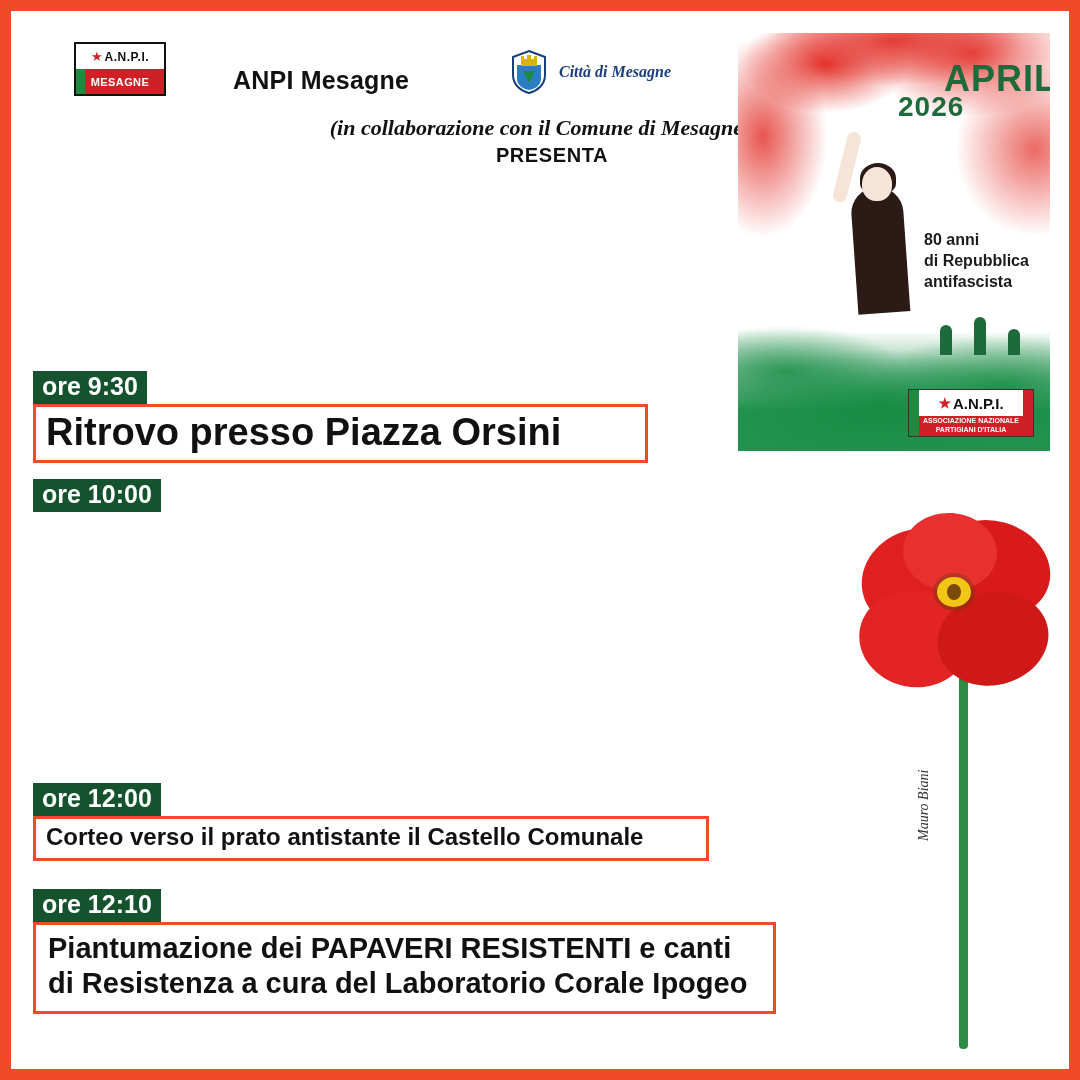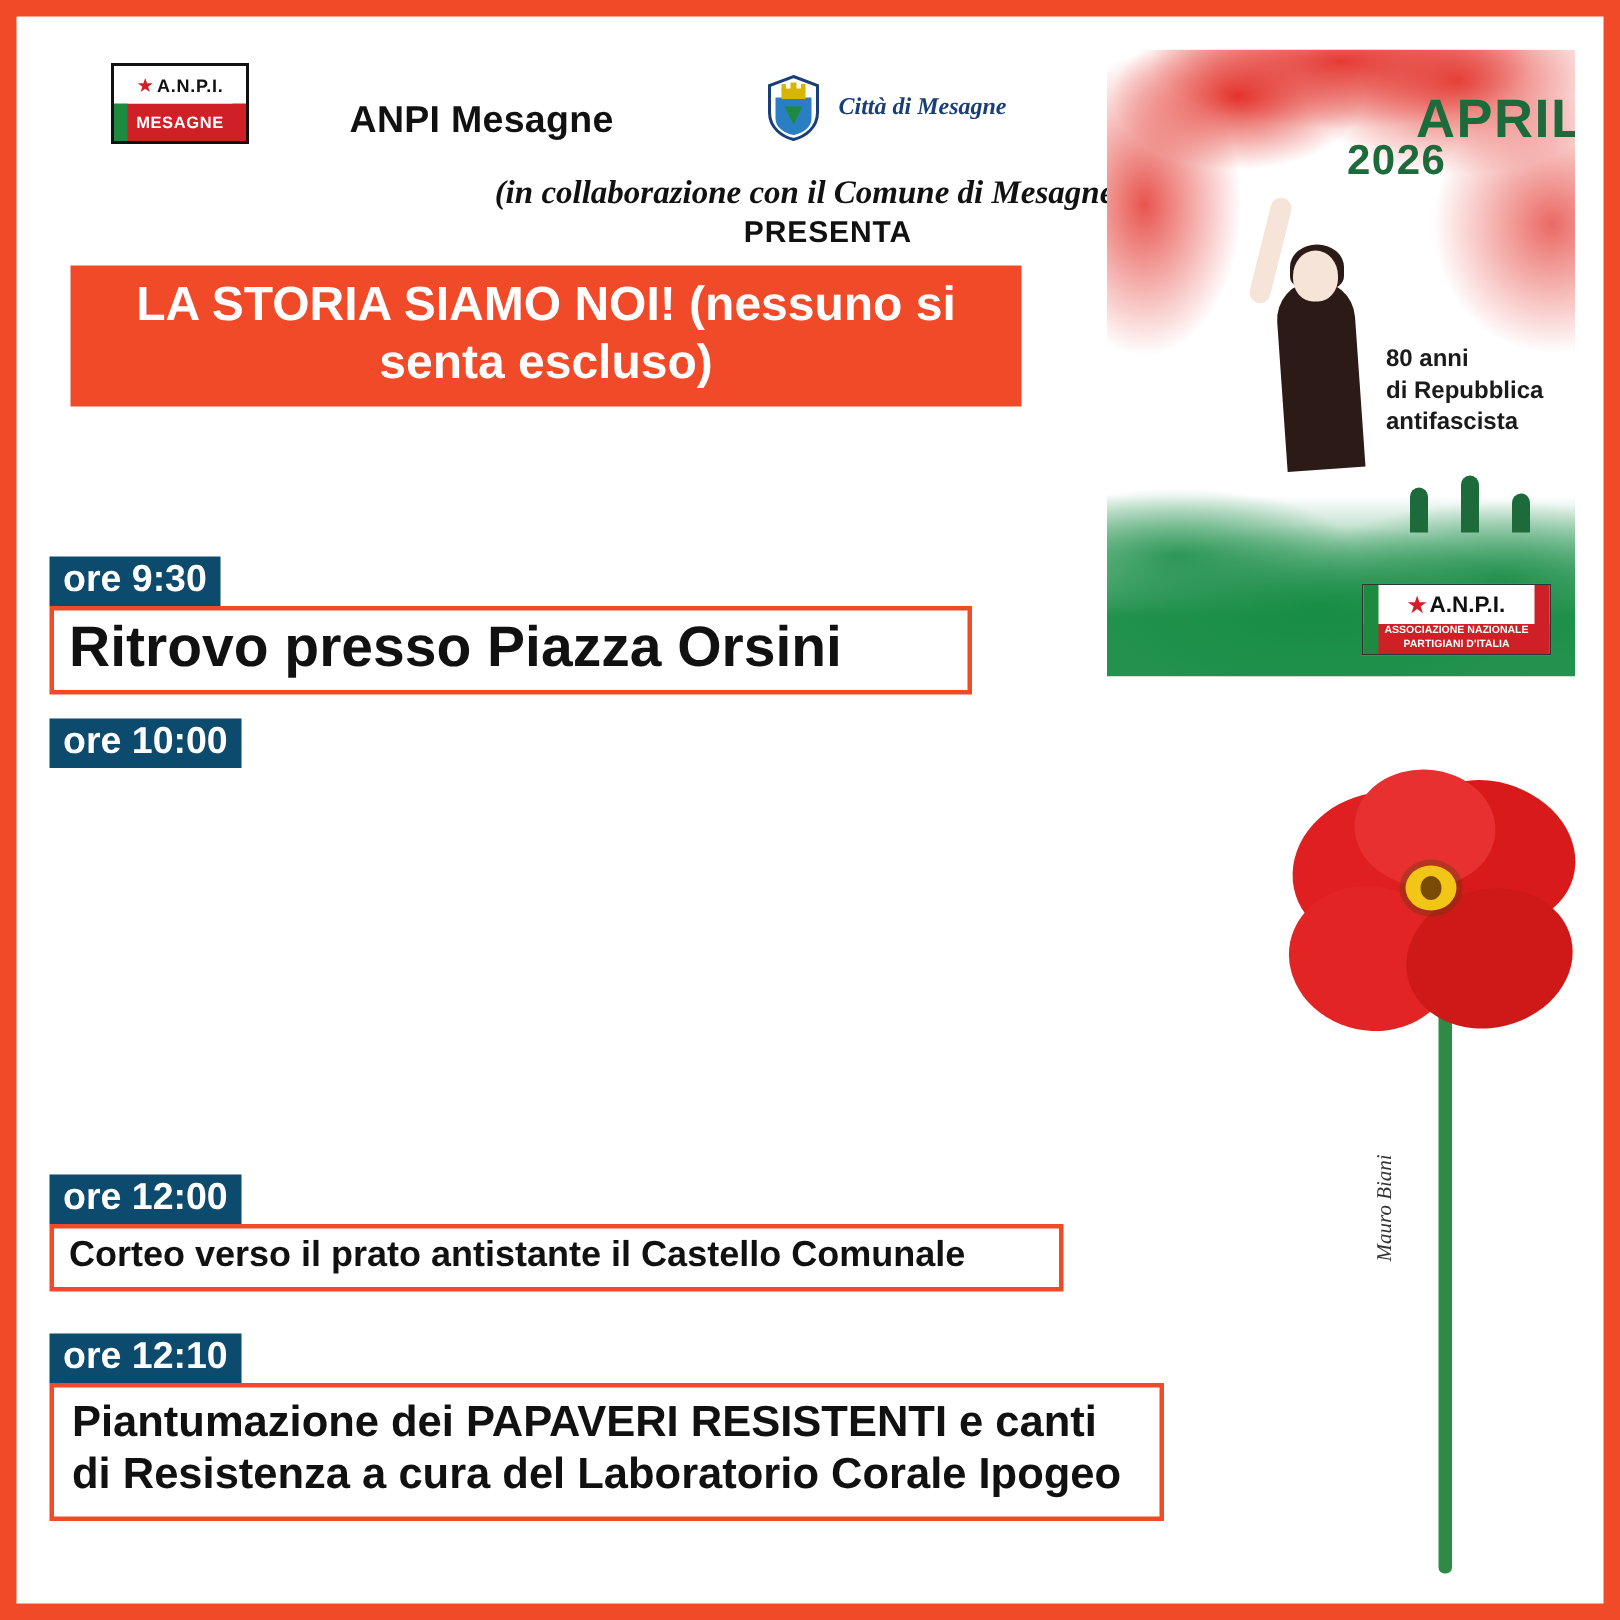--- a/index.html
+++ b/index.html
@@ -156,21 +156,21 @@
     text-align: center;
     color: #1d8a3f;
     font-size: 50px;
     font-weight: bold;
     letter-spacing: 9px;
   }
 
   
   .time-tag {
     position: absolute;
-    background: #0c4a6e;
+    background: #14532d;
     color: #ffffff;
     font-size: 25px;
     font-weight: bold;
     padding: 1px 9px 3px 9px;
     box-sizing: border-box;
     white-space: nowrap;
   }
   .item-box {
     position: absolute;
     border: 3px solid #f04a28;
@@ -450,21 +450,20 @@
         <rect x="25" y="7" width="3" height="4" fill="#d9b400"></rect>
         <path d="M14 22 L20 34 L26 22" fill="#1d8a3f"></path>
       </svg>
     </div>
     <div class="comune-label">Città di Mesagne</div>
   </div>
 
   <div class="collab">(in collaborazione con il Comune di Mesagne)</div>
   <div class="presenta">PRESENTA</div>
 
-  <div class="banner">LA STORIA SIAMO NOI! (nessuno si senta escluso)</div>
 
   <div class="time-tag t1">ore 9:30</div>
   <div class="item-box b1">Ritrovo presso Piazza Orsini</div>
 
   <div class="time-tag t2">ore 10:00</div>
 
   <div class="time-tag t3">ore 12:00</div>
   <div class="item-box b3">Corteo verso il prato antistante il Castello Comunale</div>
 
   <div class="time-tag t4">ore 12:10</div>

